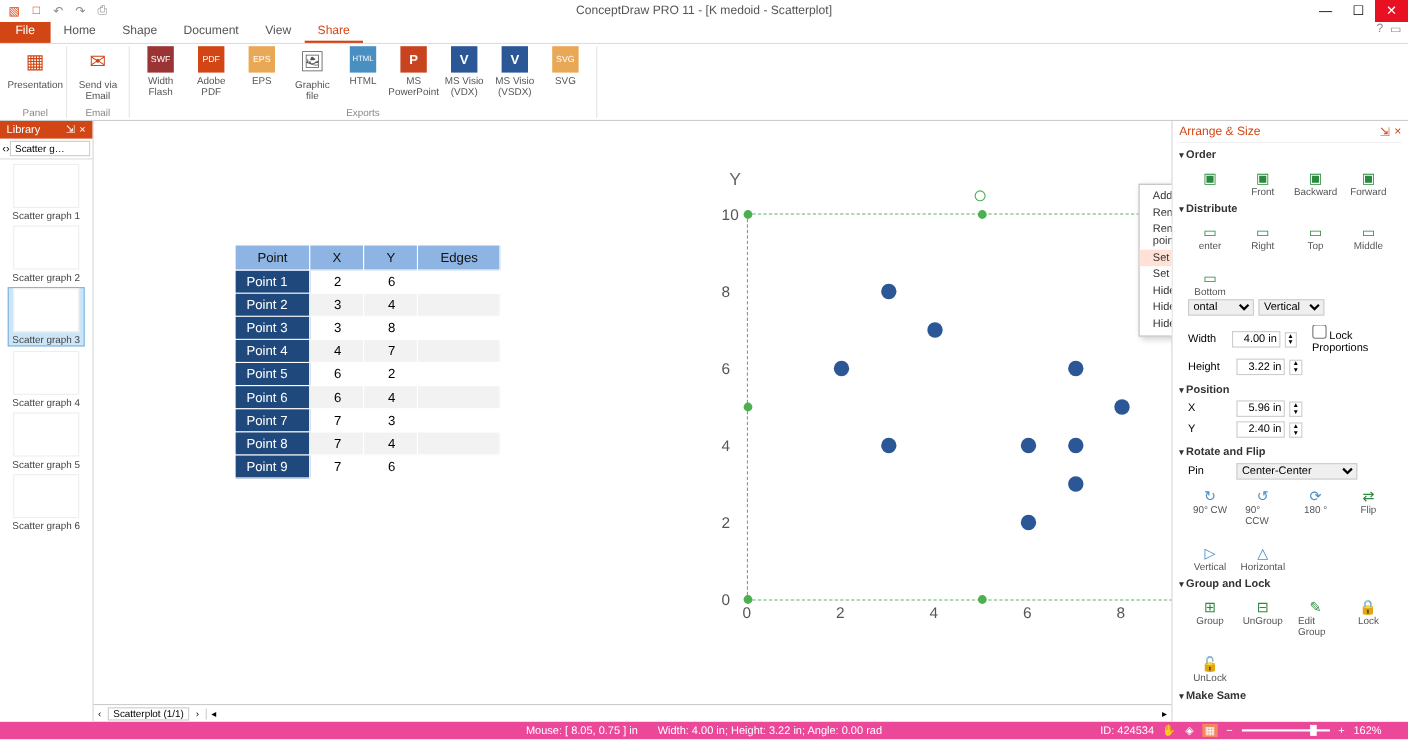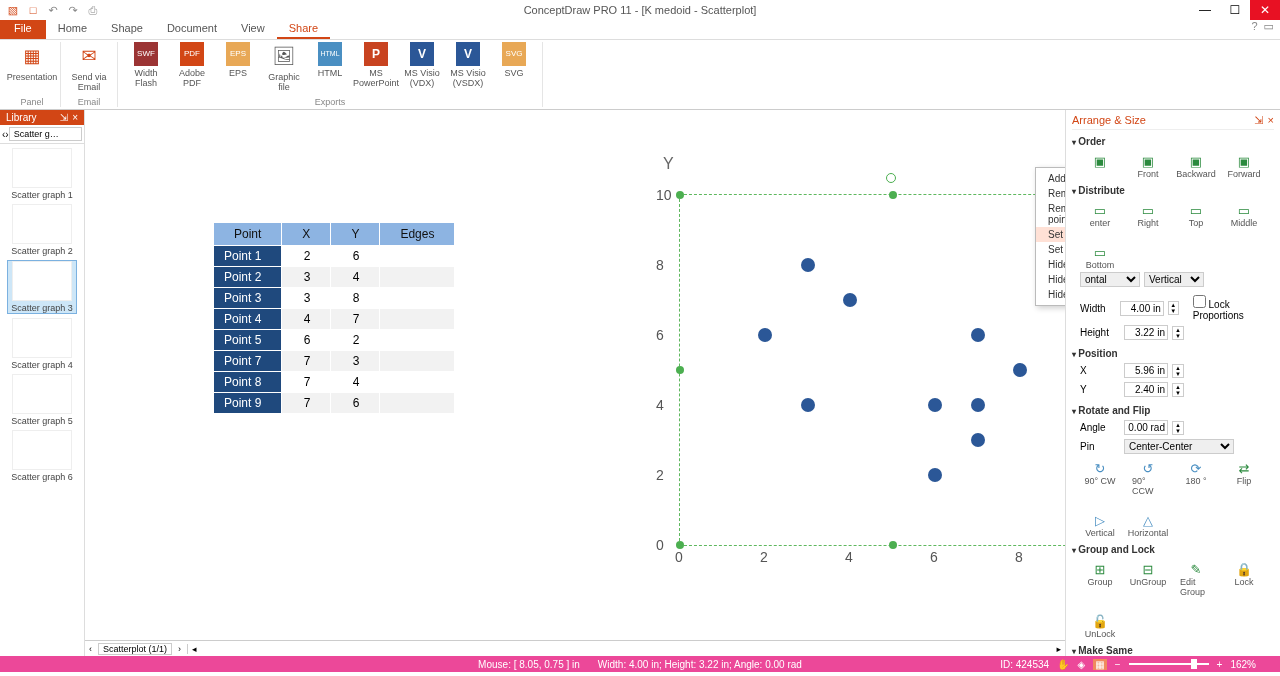--- a/index.html
+++ b/index.html
@@ -256,20 +256,26 @@
               <tr>
                 <td>Point 4</td>
                 <td>4</td>
                 <td>7</td>
                 <td></td>
               </tr>
               <tr>
                 <td>Point 5</td>
                 <td>6</td>
                 <td>2</td>
+                <td></td>
+              </tr>
+              <tr>
+                <td>Point 6</td>
+                <td>6</td>
+                <td>4</td>
                 <td></td>
               </tr>
               <tr>
                 <td>Point 7</td>
                 <td>7</td>
                 <td>3</td>
                 <td></td>
               </tr>
               <tr>
                 <td>Point 8</td>
@@ -441,28 +447,20 @@
           <div class="spin">
             <span>▲</span>
             <span>▼</span>
           </div>
         </div>
     </div>
 
     <div class="sect">
         <div class="secthdr">Rotate and Flip</div>
       <div class="row">
-          <span style="width:40px">Angle</span>
-          <input class="inp" value="0.00 rad" style="">
-          <div class="spin">
-            <span>▲</span>
-            <span>▼</span>
-          </div>
-        </div>
-      <div class="row">
           <span style="width:40px">Pin</span>
           <select style="width:110px"><option>Center-Center</option></select>
         </div>
       <div class="iconrow">
         <div class="iconbtn">
             <div class="ic" style="color:#4a8fc2">↻</div>
             <span>90° CW</span>
           </div>
         <div class="iconbtn">
             <div class="ic" style="color:#4a8fc2">↺</div>

